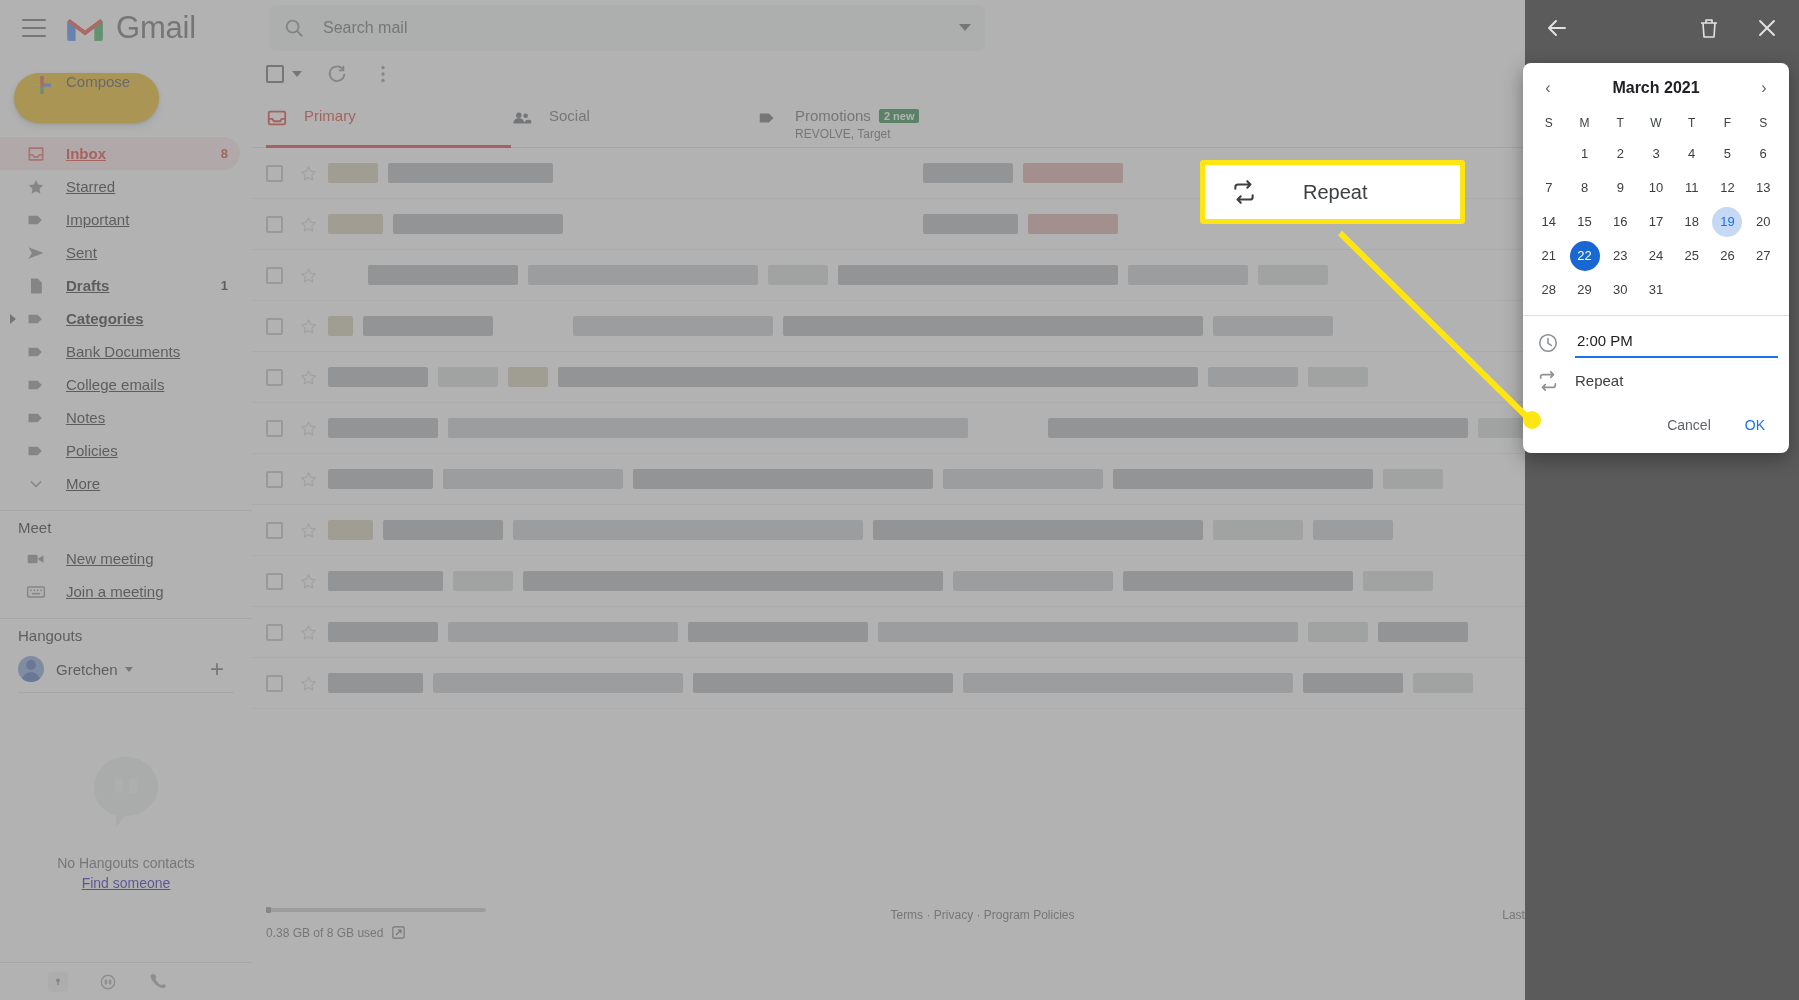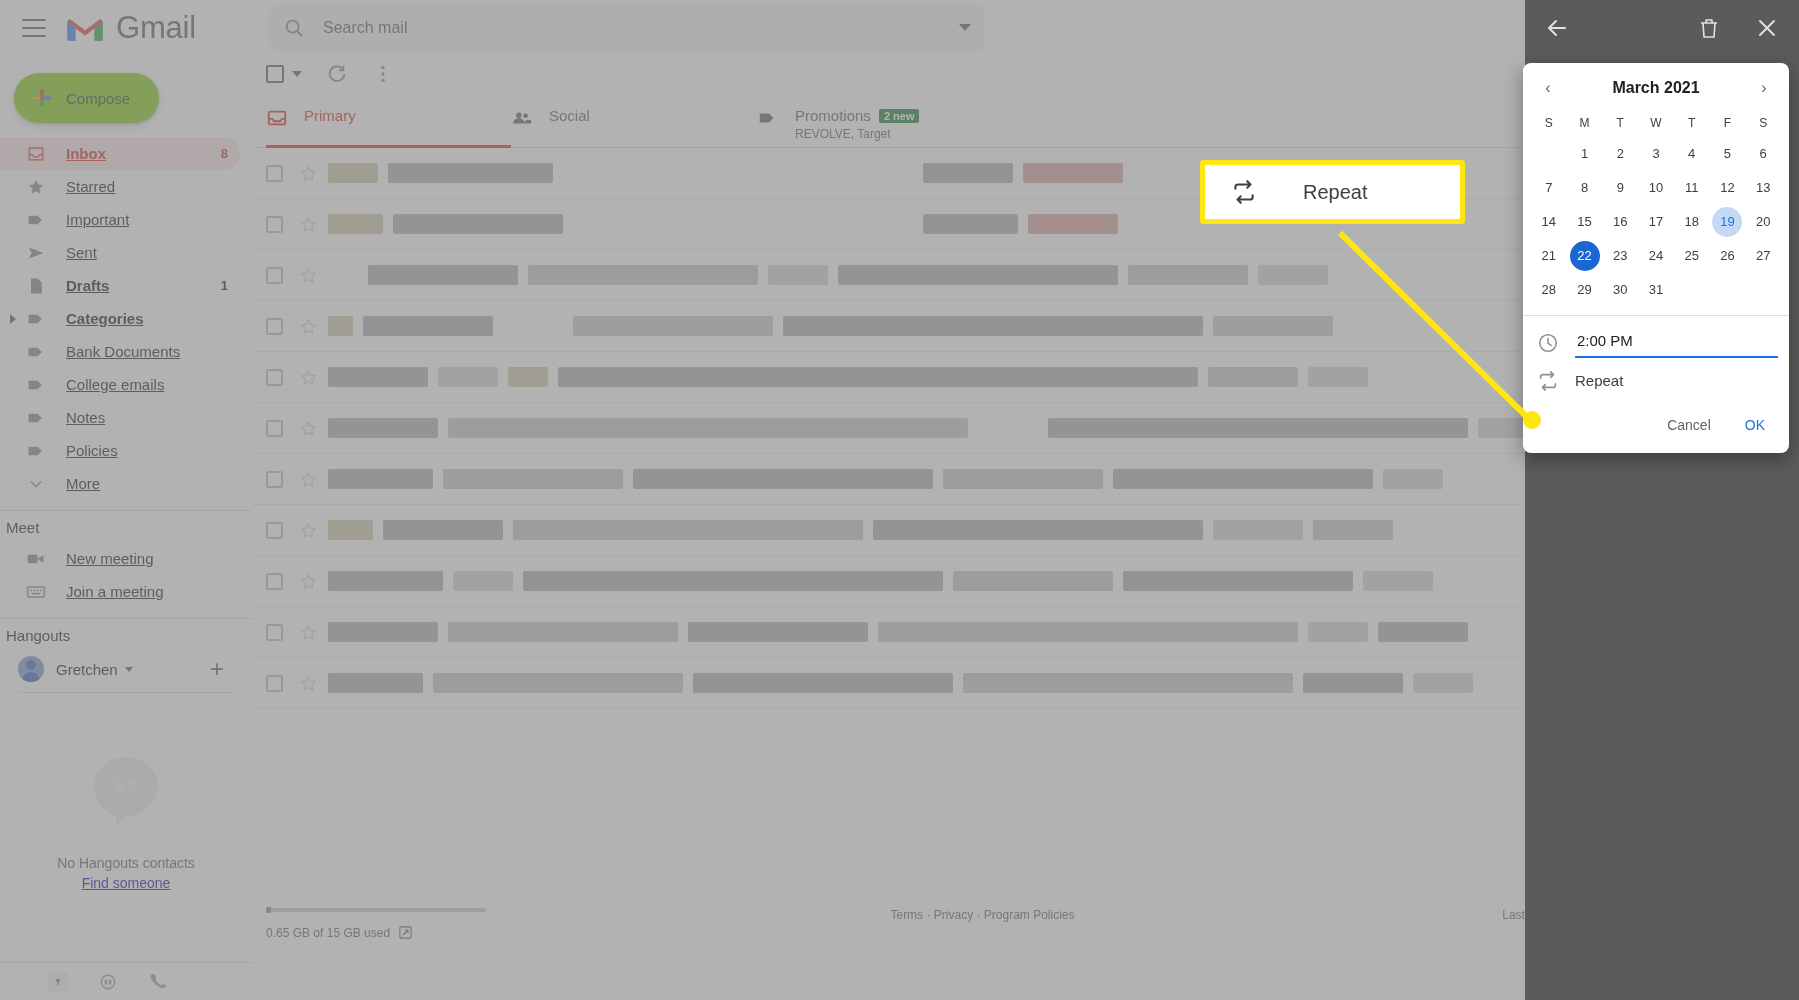--- a/index.html
+++ b/index.html
@@ -52,39 +52,39 @@
     display:flex;align-items:center;justify-content:center;font-size:17px;
   }
 
   
   .sidebar {
     position:absolute; top:55px; left:0; width:252px; bottom:0;
     background:#fff; overflow:hidden;
   }
   .compose {
     margin:18px 0 14px 14px; width:145px; height:50px; border-radius:25px;
-    background:#84cc16; box-shadow:0 1px 3px rgba(60,64,67,.3),0 4px 8px rgba(60,64,67,.15);
-    display:flex; align-items:center; gap:12px; padding-left:16px; cursor:pointer;
+    background:#eab308; box-shadow:0 1px 3px rgba(60,64,67,.3),0 4px 8px rgba(60,64,67,.15);
+    display:flex; gap:12px; padding-left:16px; cursor:pointer;
   }
   .compose span { font-size:15px; color:#3c4043; }
   .nav-item {
     display:flex; align-items:center; height:33px; padding-left:26px;
     font-size:15px; color:#202124; cursor:pointer; position:relative;
     border-radius: 0 17px 17px 0; margin-right: 12px;
   }
   .nav-item .ni-ic { width:20px; height:20px; margin-right:20px; flex:0 0 20px; opacity:.75; }
   .nav-item .ni-lbl { flex:1; white-space:nowrap;text-decoration:underline; }
   .nav-item .ni-cnt { font-size:13px; padding-right:12px; }
   .nav-item.active { background:#fce8e6; color:#d93025; font-weight:bold; }
   .nav-item.active .ni-cnt { color:#d93025; font-weight:bold;}
   .nav-item.bold .ni-lbl, .nav-item.bold .ni-cnt { font-weight:bold; }
   .expander { position:absolute; left:10px; width:0;height:0;
     border-top:5px solid transparent;border-bottom:5px solid transparent;border-left:6px solid #5f6368;}
   .sb-sep { height:1px; background:#e0e0e0; margin:10px 0 8px 0;}
-  .sb-head { font-size:15px; color:#202124; padding-left:6px; margin-bottom:6px; }
+  .sb-head { font-size:15px; color:#202124; padding-left:18px; margin-bottom:6px; }
   .hang-row { display:flex; align-items:center; padding-left:18px; height:38px; }
   .hang-av { width:26px;height:26px;border-radius:50%;background:#7b9cd6;margin-right:12px;position:relative;overflow:hidden;}
   .hang-av::before{content:"";position:absolute;width:10px;height:10px;border-radius:50%;background:#3f68b5;left:8px;top:4px;}
   .hang-av::after{content:"";position:absolute;width:18px;height:11px;border-radius:9px 9px 0 0;background:#3f68b5;left:4px;top:16px;}
   .hang-name{font-size:15px;color:#202124;}
   .hang-caret{width:0;height:0;border-left:4px solid transparent;border-right:4px solid transparent;border-top:5px solid #5f6368;margin-left:7px;}
   .hang-plus{margin-left:auto;margin-right:28px;font-size:24px;color:#5f6368;line-height:1;}
   .hang-line{height:1px;background:#e0e0e0;margin:4px 18px 0 18px;}
   .hang-empty{margin-top:60px;text-align:center;}
   .hang-bubble{width:78px;height:78px;margin:0 auto 20px;opacity:.35;}
@@ -604,21 +604,21 @@
             <div class="blk d" style="width: 100px;"></div>
             <div class="blk lt" style="width: 60px;"></div>
           </div>
         </div>
 
       <div class="footer">
         <div class="f-bar">
             <i></i>
           </div>
         <div class="f-left">
-          <span>0.65 GB of 15 GB used</span>
+          <span>0.38 GB of 8 GB used</span>
           <svg width="15" height="15" viewBox="0 0 24 24">
             <rect x="3" y="3" width="18" height="18" rx="2" fill="none" stroke="#5f6368" stroke-width="1.8"></rect>
             <path d="M8 16L16 8M11 8h5v5" fill="none" stroke="#5f6368" stroke-width="1.8"></path>
           </svg>
         </div>
         <div class="f-mid">
           <span>Terms</span>
           <span>·</span>
           <span>Privacy</span>
           <span>·</span>

